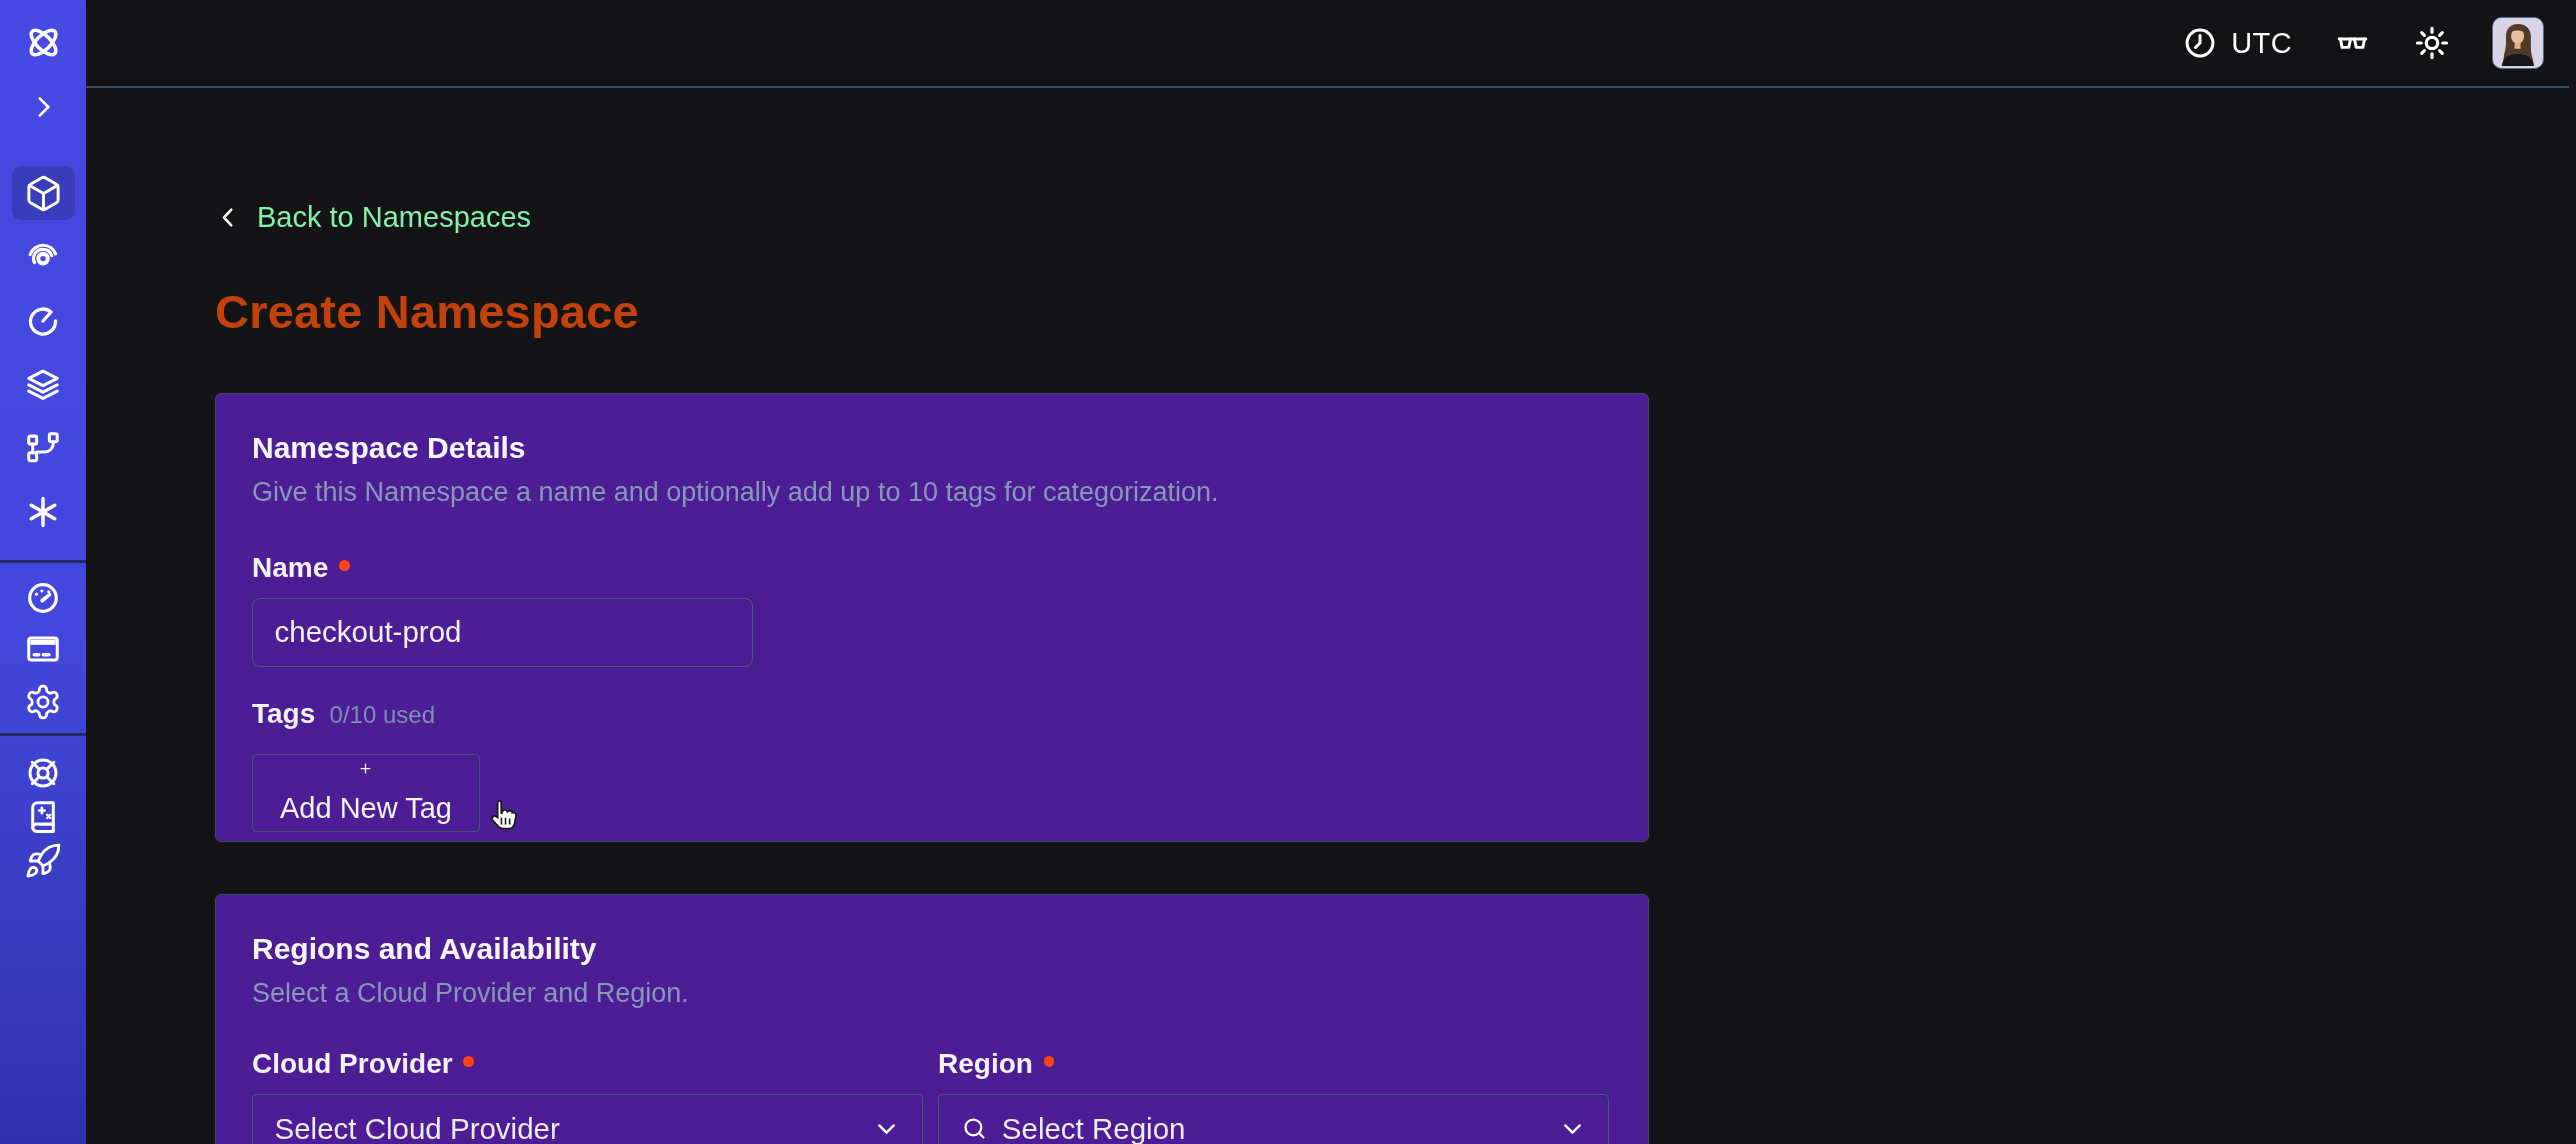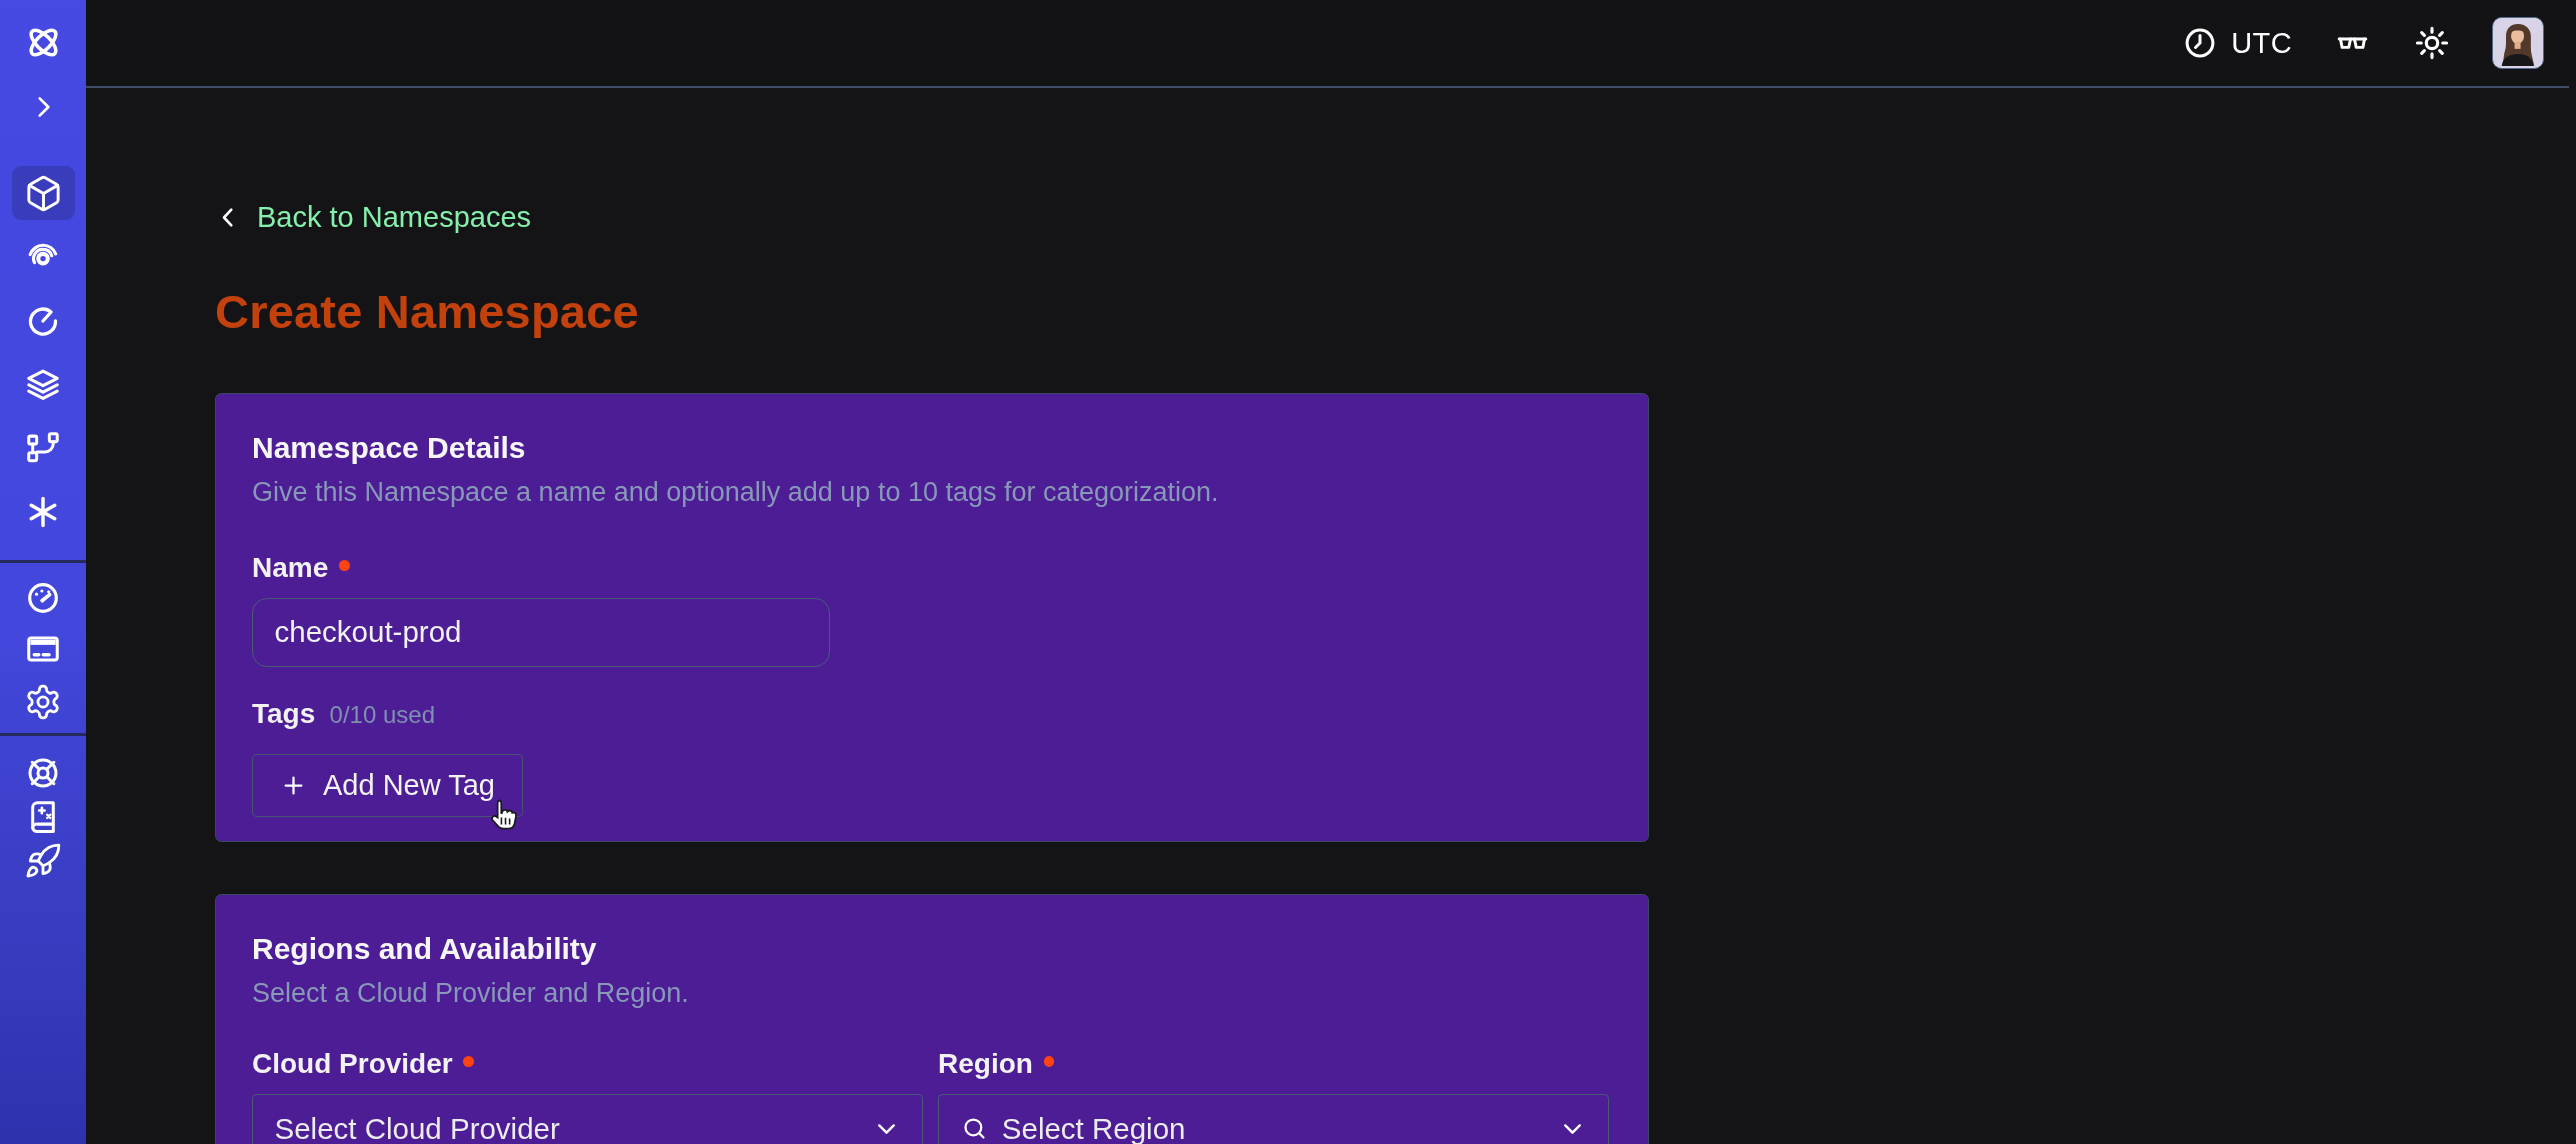--- a/index.html
+++ b/index.html
@@ -51,32 +51,33 @@
     margin-top:54px; width:1434px; border:1.8px solid #3a4a62; border-radius:6.3px;
     padding:34px 39px 29px 36px; background:#4c1d95;
   }
   .card-title { font-size:30px; font-weight:600; color:#f6f6f6; line-height:39px; }
   .card-subtitle { margin-top:7.2px; font-size:27px; color:#8899b8; line-height:36px; }
   .field-label-row { display:flex; align-items:center; gap:10.7px; }
   .field-label { font-size:28px; font-weight:600; color:#f2f2f2; line-height:34px; }
   .required-dot { width:10.7px; height:10.7px; border-radius:50%; background:#ff4412; margin-top:-5.4px; }
   .mt-label1 { margin-top:41px; }
   .text-input {
-    margin-top:12.5px; display:block; width:578px; height:69px;
-    background:transparent; border:1.8px solid #4a5b77; border-radius:15px;
+    margin-top:12.5px; display:block; width:501px; height:69px;
+    background:transparent; border:1.8px solid #4a5b77; border-radius:8px;
     color:#f2f2f2; font-size:29.5px; padding:0 21.5px;
     font-family:"Liberation Sans","DejaVu Sans",sans-serif; outline:none;
   }
   .tags-row { margin-top:30px; display:flex; align-items:baseline; gap:14.3px; }
   .tags-counter { font-size:24px; color:#7e91b0; }
   .add-tag-btn {
     margin-top:23px; display:inline-flex; align-items:center; gap:16px;
-    height:63px; padding:6px 27px; background:transparent; cursor:pointer;
+    height:78px; padding:6px 27px; background:transparent; cursor:pointer;
     border:1.8px solid #45556f; border-radius:4.5px; color:#f4f4f4; font-size:29px;
     font-family:"Liberation Sans","DejaVu Sans",sans-serif;
+    flex-direction:column;
   }
   .two-col { margin-top:36px; display:grid; grid-template-columns:1fr 1fr; column-gap:15px; }
   .select-box {
     margin-top:12.5px; height:70px; border:1.8px solid #4a5b77; border-radius:4.5px;
     display:flex; align-items:center; padding:0 21.5px; gap:14.3px; cursor:pointer;
     background:transparent;
   }
   .select-text { font-size:29.5px; color:#ececec; }
   .select-box .chev { margin-left:auto; }
   

